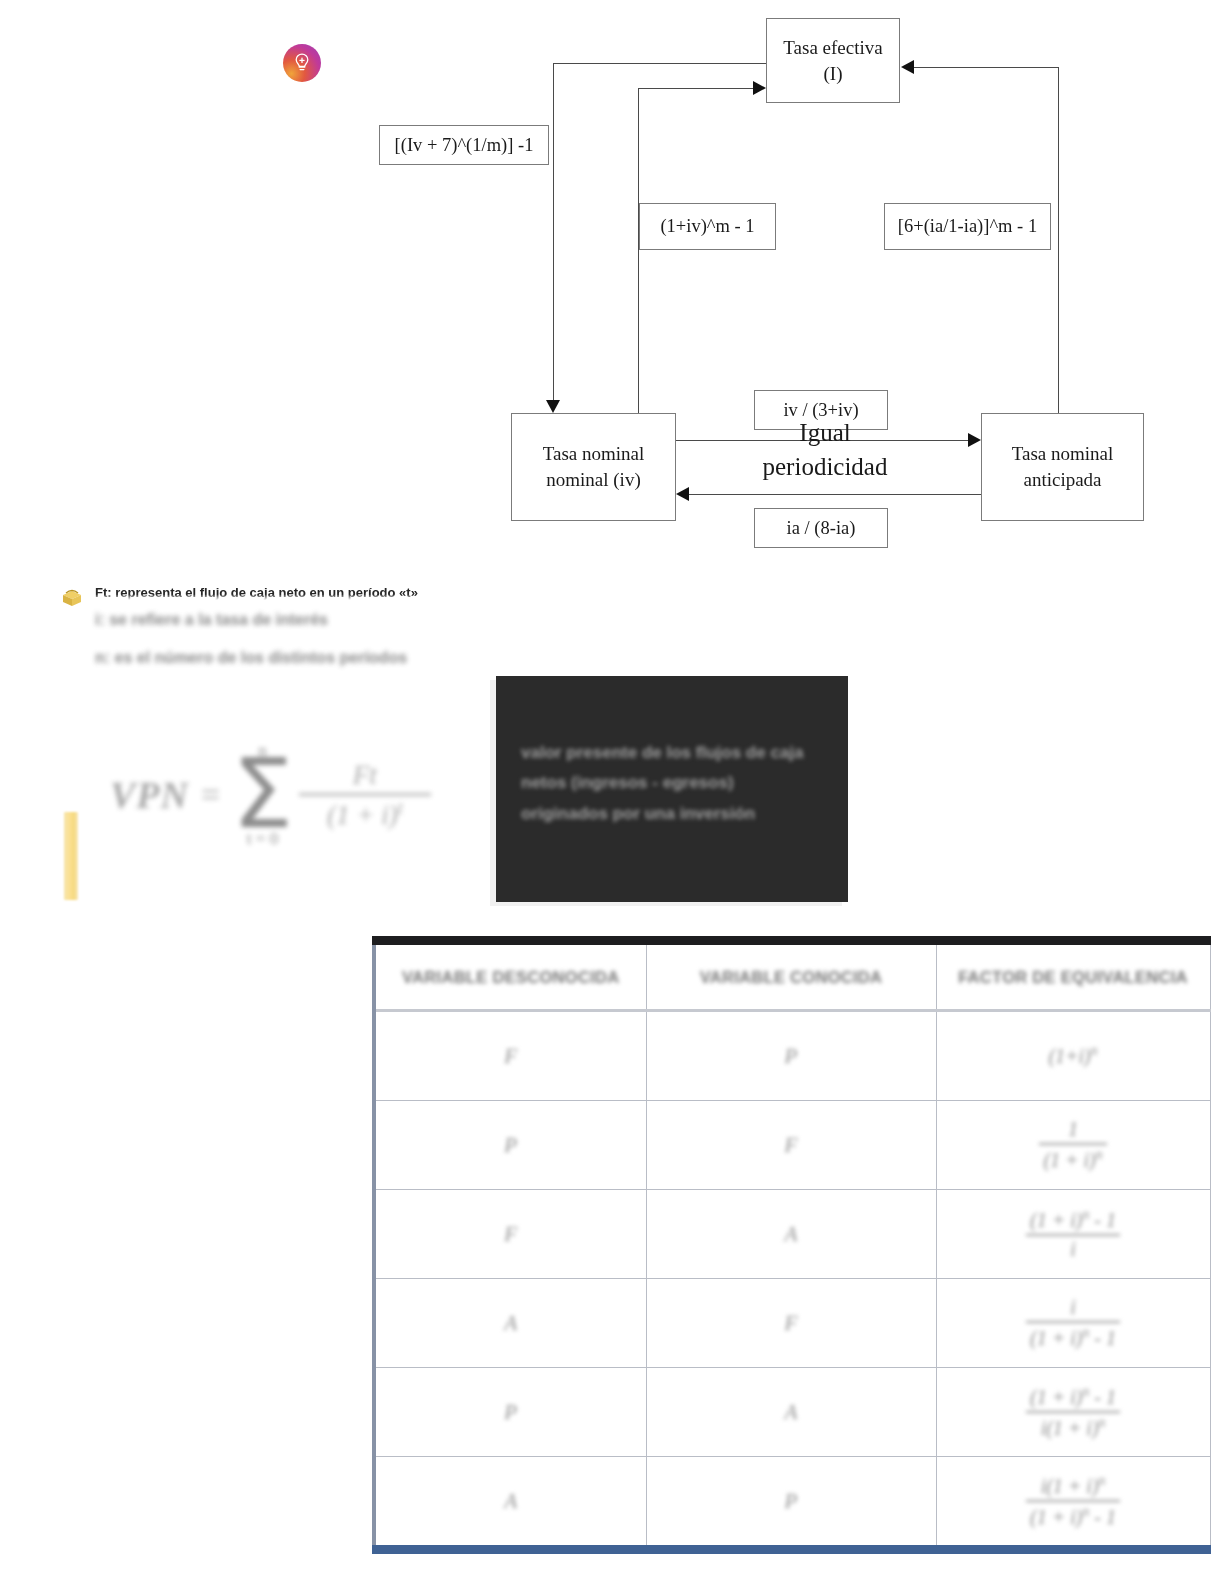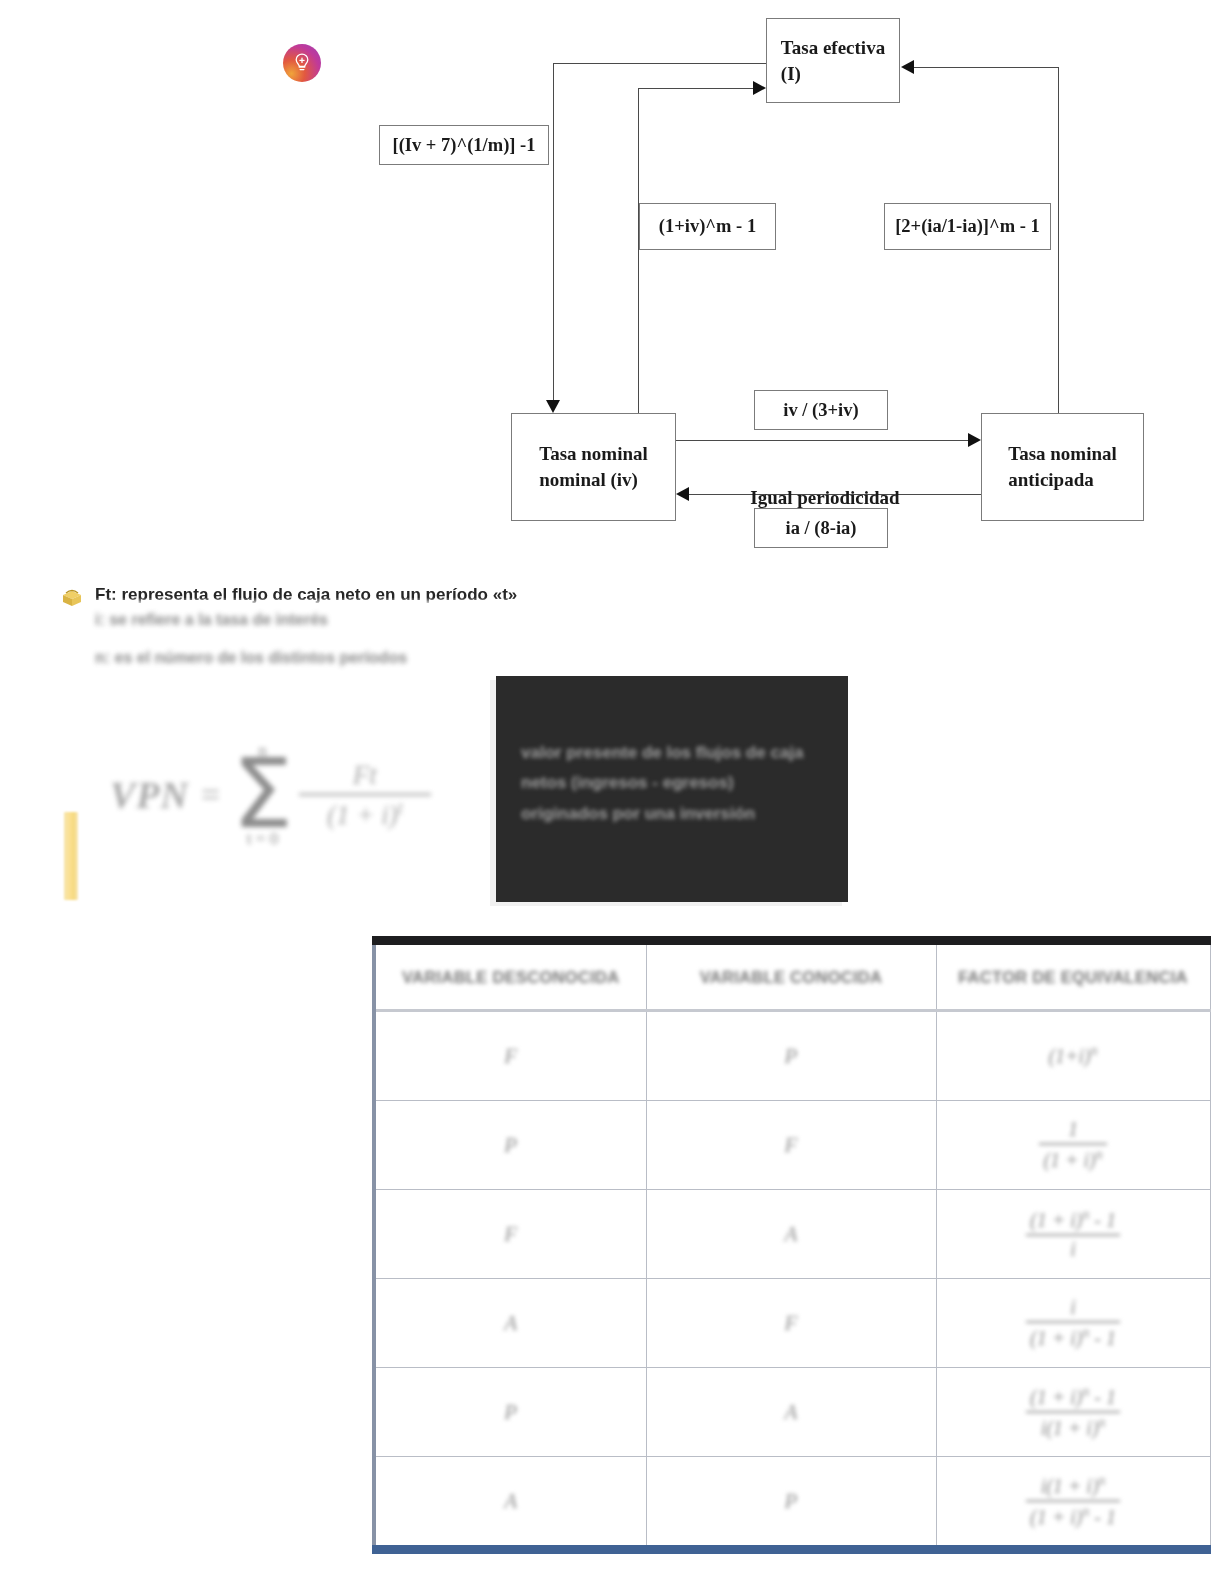--- a/index.html
+++ b/index.html
@@ -34,60 +34,60 @@
     width: 1224px; height: 575px;
   }
   .node {
     position: absolute;
     border: 1px solid #7b7b7b;
     background: #ffffff;
     box-sizing: border-box;
     display: flex;
     align-items: center;
     justify-content: center;
+    text-align: center;
     font-size: 19px;
     color: #1a1a1a;
     line-height: 1.35;
     z-index: 3;
-    font-weight: bold;
   }
   .node.small { font-size: 18.5px; }
   .node-lines { display: block; }
   .node-lines span { display: block; }
 
   #node-tasa-efectiva { left: 766px; top: 18px;  width: 134px; height: 85px; }
   #node-nominal-vencida { left: 511px; top: 413px; width: 165px; height: 108px; }
   #node-nominal-anticipada { left: 981px; top: 413px; width: 163px; height: 108px; }
 
   #lbl-iv-conv   { left: 379px; top: 125px; width: 170px; height: 40px; }
   #lbl-iv-m      { left: 639px; top: 203px; width: 137px; height: 47px; }
   #lbl-ia-m      { left: 884px; top: 203px; width: 167px; height: 47px; }
   #lbl-iv-1iv    { left: 754px; top: 390px; width: 134px; height: 40px; }
   #lbl-ia-1ia    { left: 754px; top: 508px; width: 134px; height: 40px; }
 
   #lbl-igual-periodicidad {
-    left: 745px; top: 484px; width: 160px; height: 28px;
-    border: none; background: transparent; font-size: 19px; z-index: 4;
+    left: 745px; top: 436px; width: 160px; height: 28px;
+    border: none; background: transparent; font-size: 25px; z-index: 4;
   }
 
   
   .ln { position: absolute; background: #4a4a4a; z-index: 1; }
   .ln.h { height: 1px; }
   .ln.v { width: 1px; }
   .arrow { position: absolute; width: 0; height: 0; z-index: 2; }
   .arrow.right { border-top: 7px solid transparent; border-bottom: 7px solid transparent; border-left: 13px solid #111; }
   .arrow.left  { border-top: 7px solid transparent; border-bottom: 7px solid transparent; border-right: 13px solid #111; }
   .arrow.down  { border-left: 7px solid transparent; border-right: 7px solid transparent; border-top: 13px solid #111; }
 
   
   #notes-block { left: 0; top: 575px; width: 700px; }
   #note-main {
     position: absolute; left: 95px; top: 10px;
     font-family: "Liberation Sans", sans-serif;
-    font-size: 17px; font-weight: 600; color: #262626;
+    font-size: 13px; font-weight: 600; color: #262626;
     white-space: nowrap;
     -webkit-mask-image: linear-gradient(to bottom, rgba(0,0,0,1) 0%, rgba(0,0,0,1) 62%, rgba(0,0,0,0) 100%);
     mask-image: linear-gradient(to bottom, rgba(0,0,0,1) 0%, rgba(0,0,0,1) 62%, rgba(0,0,0,0) 100%);
   }
   #note-bullet-icon { position: absolute; left: 60px; top: 12px; }
   .note-sub {
     position: absolute; left: 95px;
     font-family: "Liberation Sans", sans-serif;
     font-size: 16px; font-weight: 700; color: #5c5c5c;
     white-space: nowrap;
@@ -229,21 +229,21 @@
 
   <div class="node" id="node-nominal-anticipada">
     <span class="node-lines">
       <span>Tasa nominal</span>
       <span>anticipada</span>
     </span>
   </div>
 
   <div class="node small" id="lbl-iv-conv">[(Iv + 7)^(1/m)] -1</div>
   <div class="node small" id="lbl-iv-m">(1+iv)^m  - 1</div>
-  <div class="node small" id="lbl-ia-m">[2+(ia/1-ia)]^m  - 1</div>
+  <div class="node small" id="lbl-ia-m">[6+(ia/1-ia)]^m  - 1</div>
   <div class="node small" id="lbl-iv-1iv">iv / (3+iv)</div>
   <div class="node small" id="lbl-ia-1ia">ia / (8-ia)</div>
   <div class="node" id="lbl-igual-periodicidad">Igual periodicidad</div>
 </div>
 
 <div class="abs" id="notes-block">
   <span id="note-bullet-icon">
     <svg width="24" height="22" viewBox="0 0 24 22" aria-hidden="true">
       <path d="M3 8 L12 4 L21 8 L12 12 Z" fill="#f0cf66"></path>
       <path d="M3 8 L12 12 L12 19 L3 15 Z" fill="#d9b343"></path>

